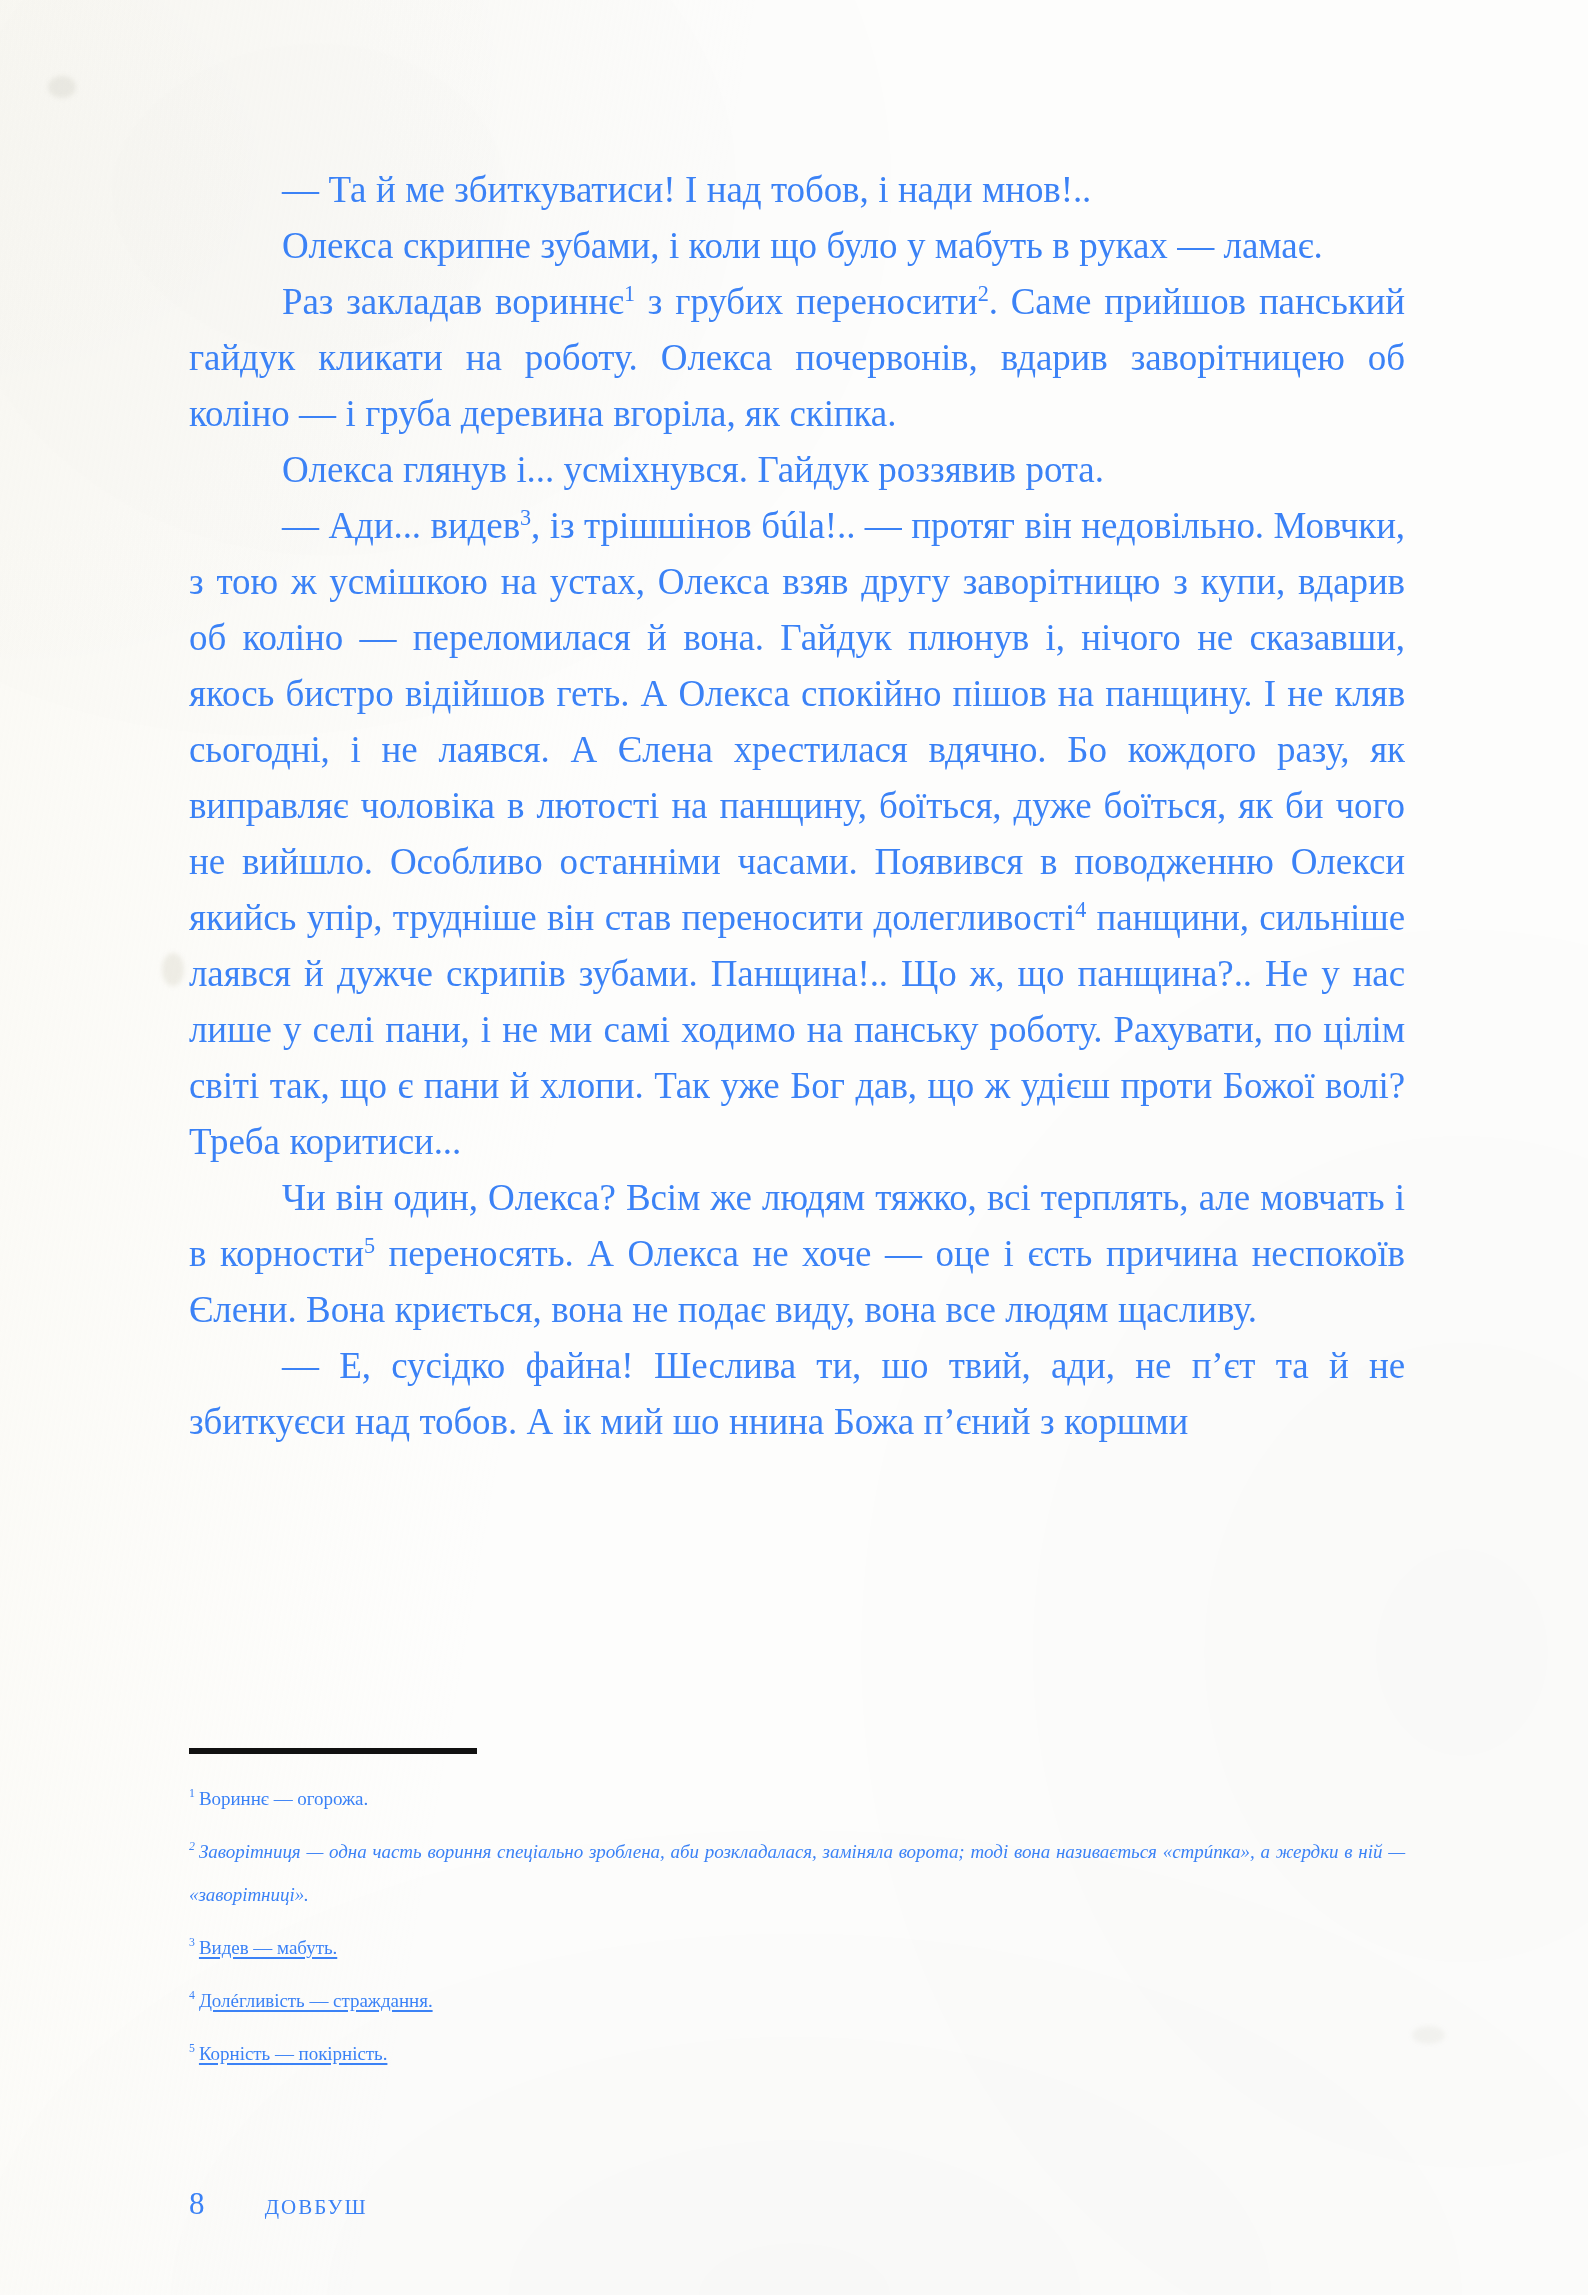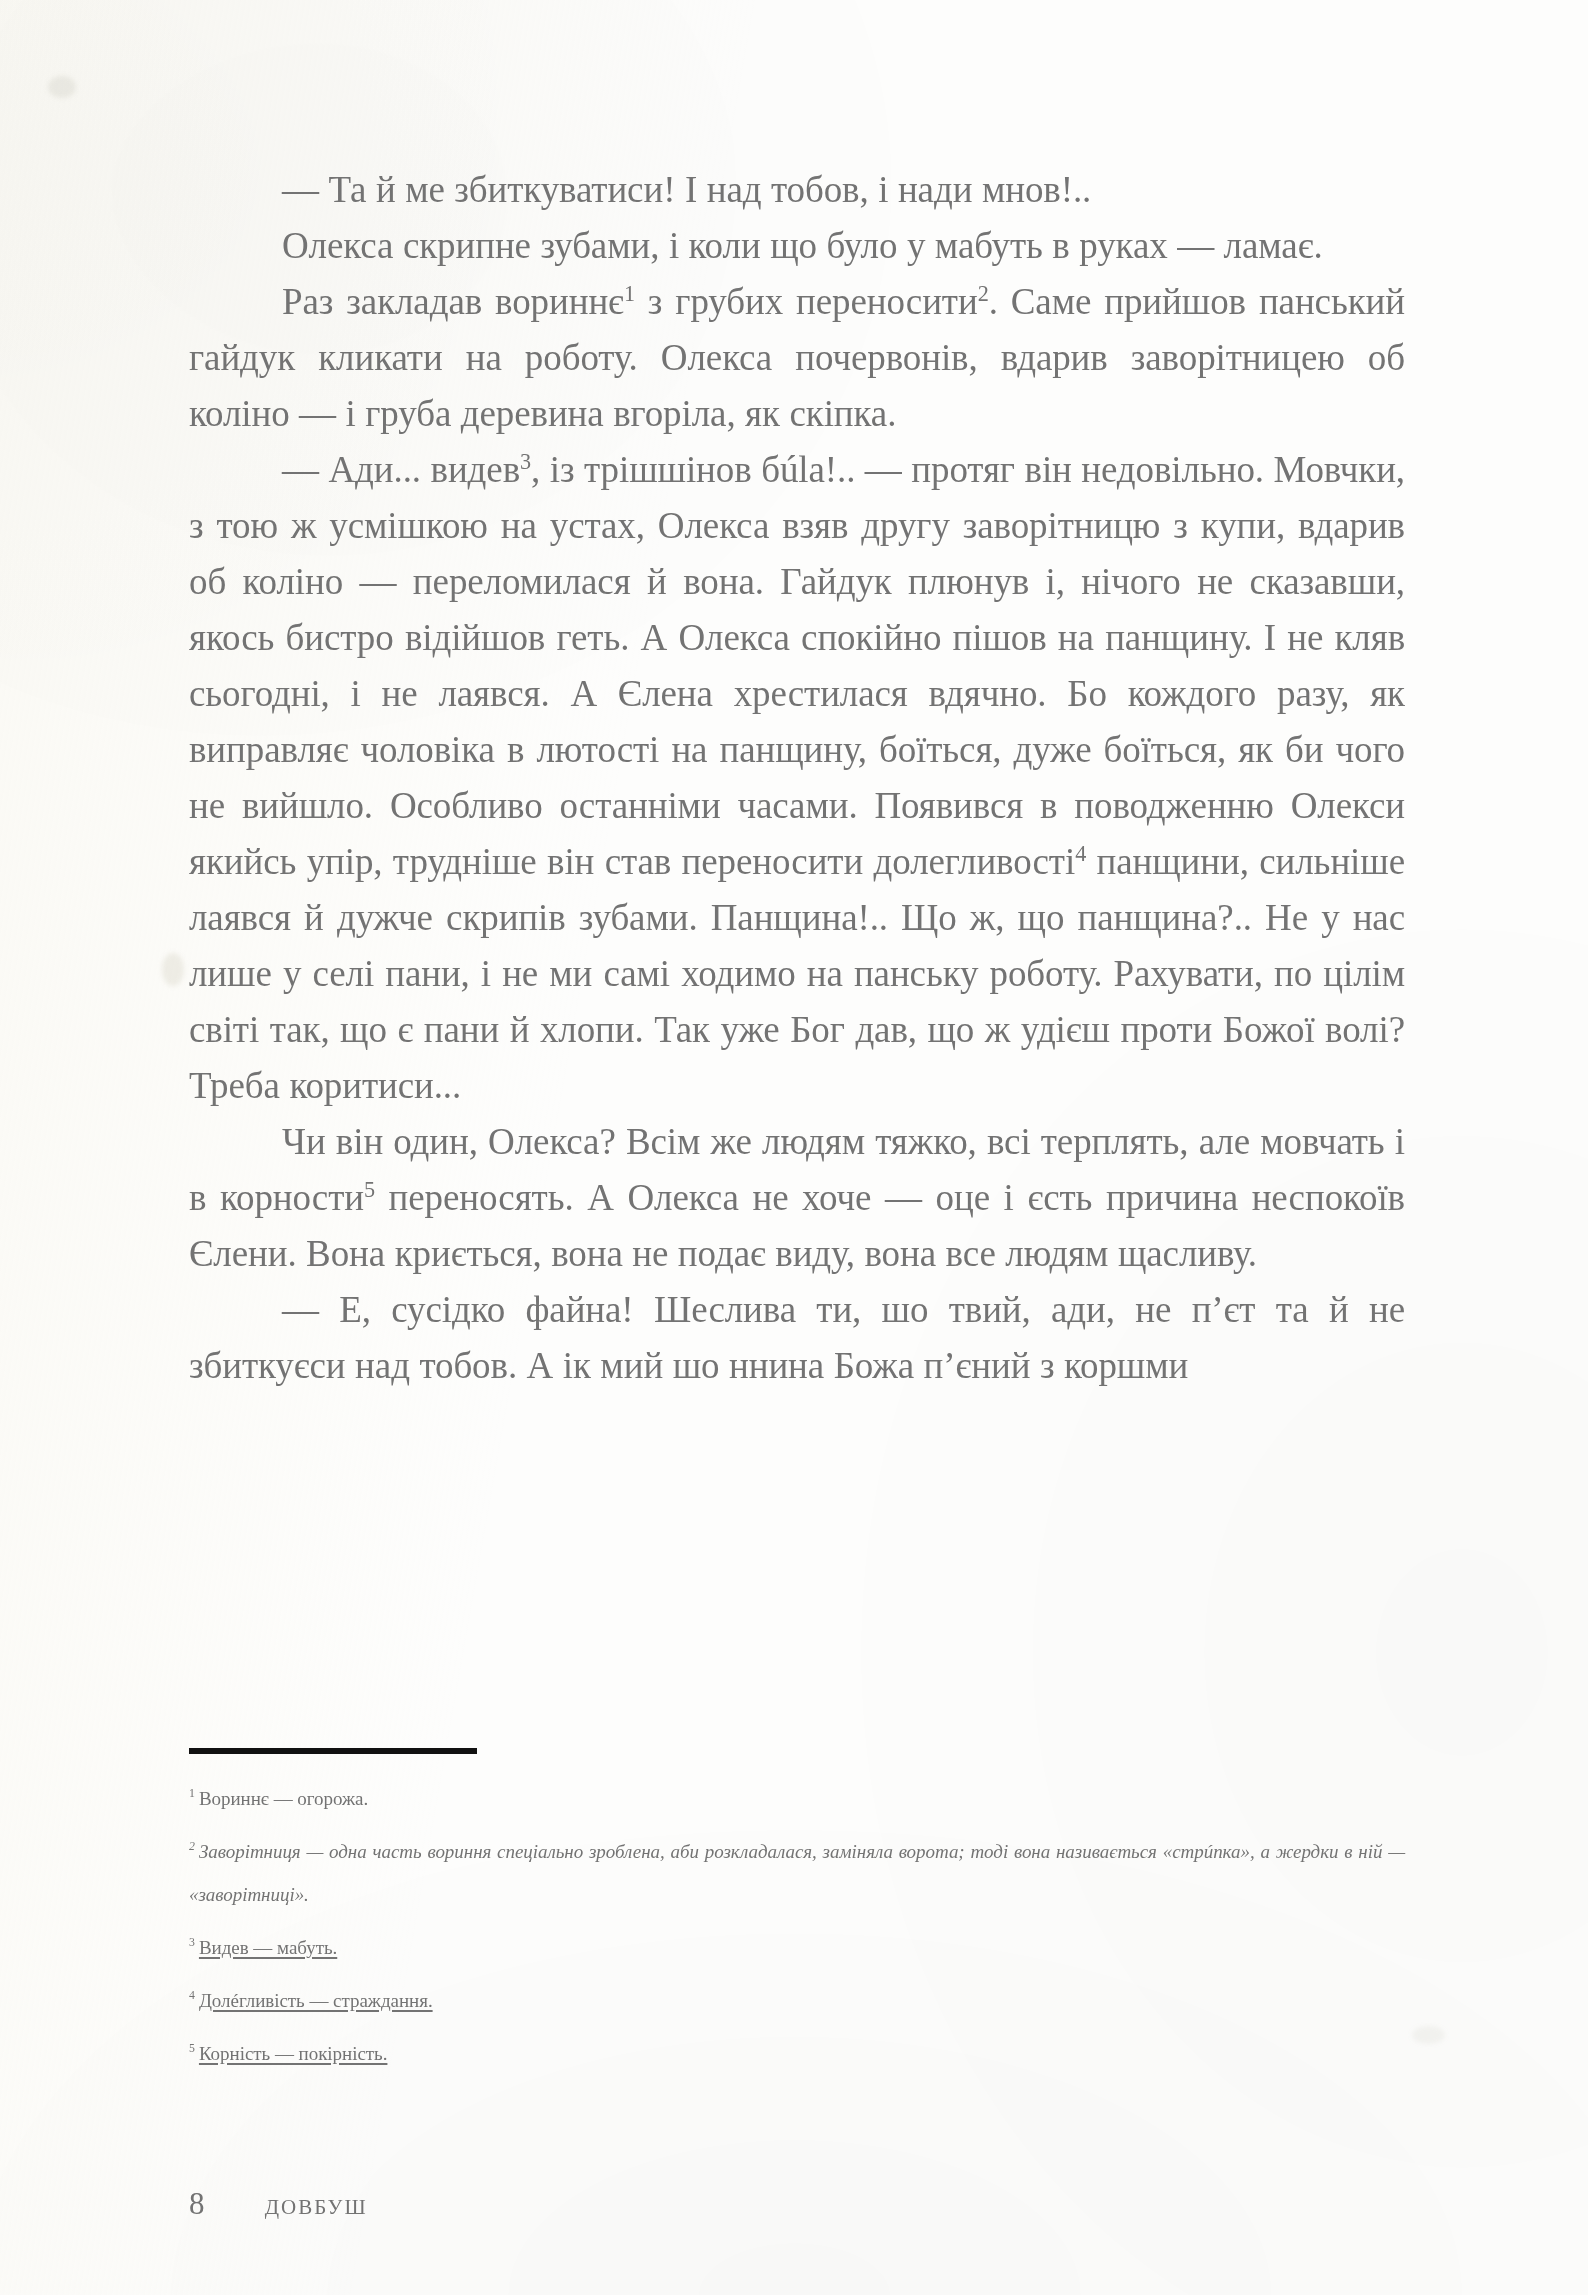--- a/index.html
+++ b/index.html
@@ -10,21 +10,21 @@
   }
 
   .page {
     position: relative;
     width: 1589px;
     height: 2295px;
     margin: 0 auto;
     background: #fdfdfc;
     overflow: hidden;
     font-family: "Liberation Serif", "DejaVu Serif", serif;
-    color: #737373;
+    color: #3b82f6;
     box-sizing: border-box;
   }
 
   
   .scan-tint {
     position: absolute;
     inset: 0;
     pointer-events: none;
     background:
       radial-gradient(ellipse 70% 40% at 12% 8%, rgba(0,0,0,0.018), rgba(0,0,0,0) 70%),
@@ -151,20 +151,21 @@
   <div class="text-block">
 
     <p class="para">— Та й ме збиткуватиси! І над тобов, і нади мнов!..</p>
 
     <p class="para">Олекса скрипне зубами, і коли що було у мабуть в руках — ламає.</p>
 
     <p class="para">
       <span>Раз закладав вориннє</span><sup class="fn-ref">1</sup><span> з грубих переносити</span><sup class="fn-ref">2</sup><span>. Саме прийшов панський гайдук кликати на роботу. Олекса почервонів, вдарив заворітницею об коліно — і груба деревина вгоріла, як скіпка.</span>
     </p>
 
+    <p class="para">Олекса глянув і... усміхнувся. Гайдук роззявив рота.</p>
 
     <p class="para">
       <span>— Ади... видев</span><sup class="fn-ref">3</sup><span>, із трішшінов бúla!.. — протяг він недовільно. Мовчки, з тою ж усмішкою на устах, Олекса взяв другу заворітницю з купи, вдарив об коліно — переломилася й вона. Гайдук плюнув і, нічого не сказавши, якось бистро відійшов геть. А Олекса спокійно пішов на панщину. І не кляв сьогодні, і не лаявся. А Єлена хрестилася вдячно. Бо кождого разу, як виправляє чоловіка в лютості на панщину, боїться, дуже боїться, як би чого не вийшло. Особливо останніми часами. Появився в поводженню Олекси якийсь упір, трудніше він став переносити до</span><span>легливості</span><sup class="fn-ref">4</sup><span> панщини, сильніше лаявся й дужче скрипів зубами. Панщина!.. Що ж, що панщина?.. Не у нас лише у селі пани, і не ми самі ходимо на панську роботу. Рахувати, по цілім світі так, що є пани й хлопи. Так уже Бог дав, що ж удієш проти Божої волі? Треба коритиси...</span>
     </p>
 
     <p class="para">
       <span>Чи він один, Олекса? Всім же людям тяжко, всі терплять, але мовчать і в корности</span><sup class="fn-ref">5</sup><span> переносять. А Олекса не хоче — оце і єсть причина неспокоїв Єлени. Вона криється, вона не подає виду, вона все людям щасливу.</span>
     </p>
 
     <p class="para">— Е, сусідко файна! Шеслива ти, шо твий, ади, не п’єт та й не збиткуєси над тобов. А ік мий шо ннина Божа п’єний з коршми</p>

